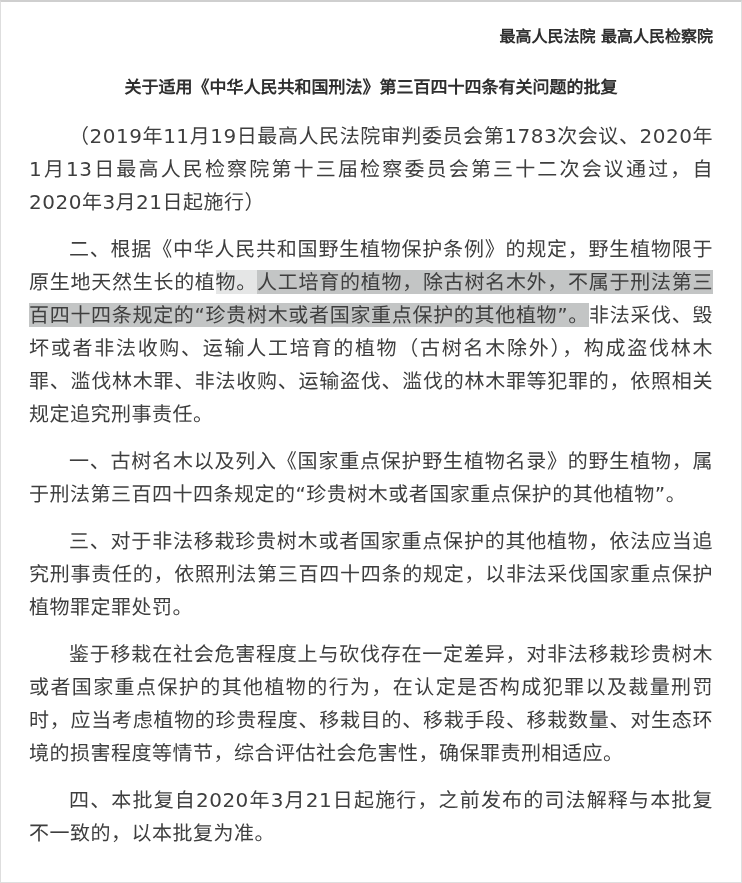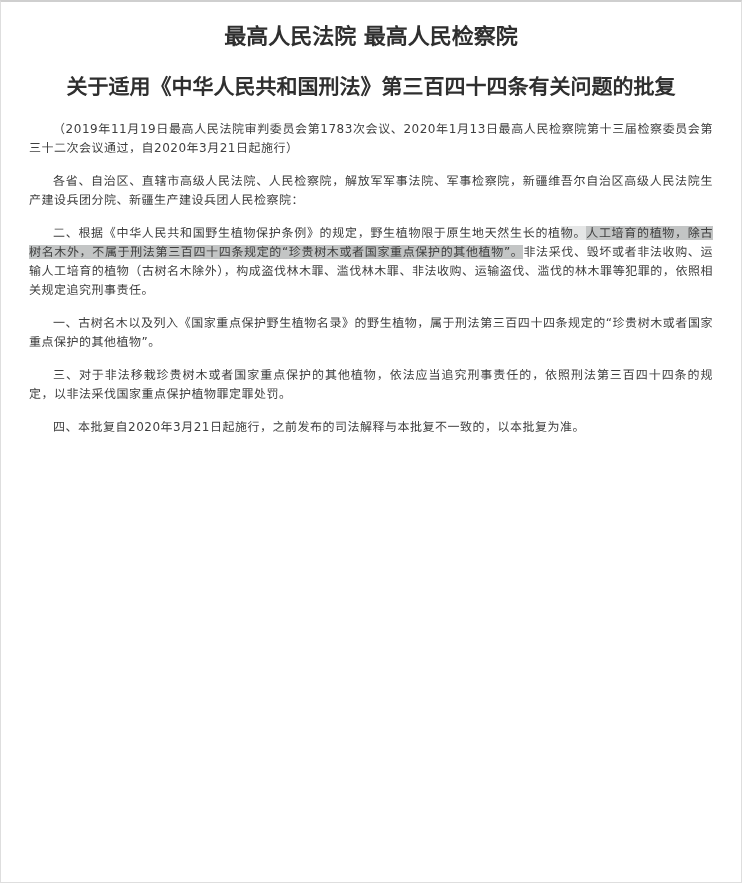--- a/index.html
+++ b/index.html
@@ -20,39 +20,39 @@
   .page{
     width:742px;
     height:883px;
     background:var(--page-bg,#fff);
     border:1px solid var(--page-border,#dedede);
     border-top:2px solid var(--page-border-top,#cfcfcf);
     padding:10px 28px 0 28px;
     overflow:hidden;
   }
   .doc-title{
-    font-size:22px;
+    font-size:16px;
     font-weight:bold;
     color:var(--title-color,#2f2f2f);
-    text-align:center;
+    text-align:right;
     line-height:33px;
     margin:8px 0 0 0;
   }
   .doc-subtitle{
-    font-size:21px;
+    font-size:17px;
     font-weight:bold;
     color:var(--title-color,#2f2f2f);
     text-align:center;
     line-height:33px;
     margin:18px 0 4px 0;
   }
   p.body-para{
-    font-size:12px;
+    font-size:20px;
     color:var(--text-color,#3e3e3e);
-    line-height:19px;
+    line-height:33px;
     text-align:justify;
     text-indent:2em;
     margin:14px 0 0 0;
     letter-spacing:0.5px;
   }
   p.adoption-note{
     margin-top:16px;
   }
   .hl-light{
     background:var(--selection-highlight-light,#e5e6e6);
@@ -65,27 +65,27 @@
 <body>
 
 <div class="page">
 
   <h1 class="doc-title">最高人民法院 最高人民检察院</h1>
 
   <h2 class="doc-subtitle">关于适用《中华人民共和国刑法》第三百四十四条有关问题的批复</h2>
 
   <p class="body-para adoption-note">（2019年11月19日最高人民法院审判委员会第1783次会议、2020年1月13日最高人民检察院第十三届检察委员会第三十二次会议通过，自2020年3月21日起施行）</p>
 
-  <p class="body-para">各省、自治区、直辖市高级人民法院、人民检察院，解放军军事法院、军事检察院，新疆维吾尔自治区高级人民法院生产建设兵团分院、新疆生产建设兵团人民检察院：</p>
 
 
   <p class="body-para">
     <span>二、根据《中华人民共和国野生植物保护条例》的规定，野生植物限于原生地天然生长的植</span><span class="hl-light">物。</span><span class="hl-dark">人工培育的植物，除古树名木外，不属于刑法第三百四十四条规定的“珍贵树木或者国家重点保护的其他植物”。</span><span>非法采伐、毁坏或者非法收购、运输人工培育的植物（古树名木除外），构成盗伐林木罪、滥伐林木罪、非法收购、运输盗伐、滥伐的林木罪等犯罪的，依照相关规定追究刑事责任。</span>
   </p>
 
   <p class="body-para">一、古树名木以及列入《国家重点保护野生植物名录》的野生植物，属于刑法第三百四十四条规定的“珍贵树木或者国家重点保护的其他植物”。</p>
 
   <p class="body-para">三、对于非法移栽珍贵树木或者国家重点保护的其他植物，依法应当追究刑事责任的，依照刑法第三百四十四条的规定，以非法采伐国家重点保护植物罪定罪处罚。</p>
 
+  <p class="body-para">鉴于移栽在社会危害程度上与砍伐存在一定差异，对非法移栽珍贵树木或者国家重点保护的其他植物的行为，在认定是否构成犯罪以及裁量刑罚时，应当考虑植物的珍贵程度、移栽目的、移栽手段、移栽数量、对生态环境的损害程度等情节，综合评估社会危害性，确保罪责刑相适应。</p>
 
   <p class="body-para">四、本批复自2020年3月21日起施行，之前发布的司法解释与本批复不一致的，以本批复为准。</p>
 
 </div>
 
 </body></html>

